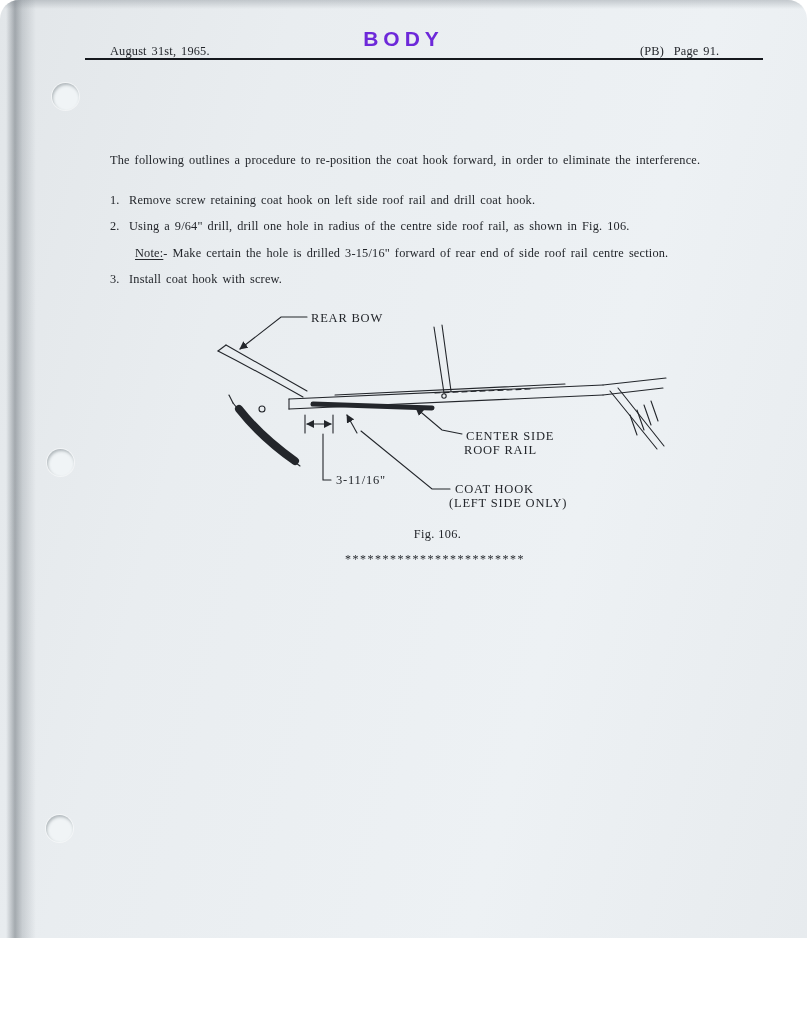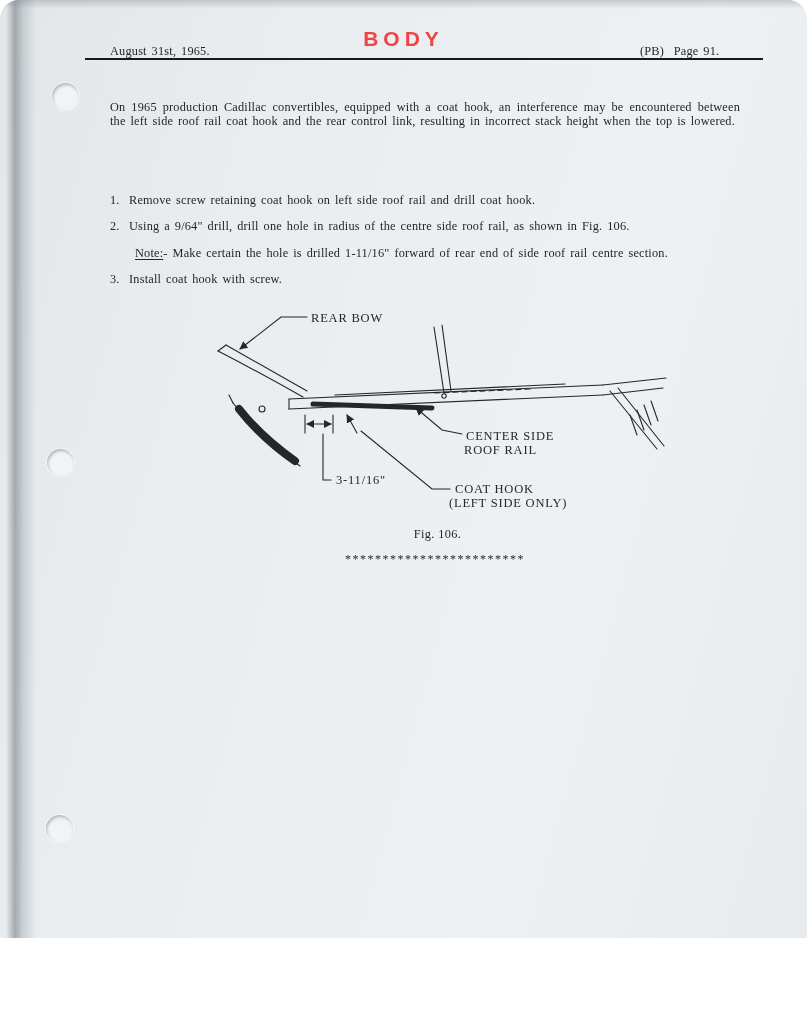--- a/index.html
+++ b/index.html
@@ -32,21 +32,21 @@
 
   .hdr-date, .hdr-ref {
     position:absolute; top:44px; font-size:12.5px; letter-spacing:0.3px;
     border-bottom:1.3px solid #2a2d33; padding-bottom:1px; white-space:pre;
   }
   .hdr-date { left:110px; }
   .hdr-ref  { left:640px; }
   .hdr-title {
     position:absolute; left:0; right:0; top:27px; text-align:center;
     font-family:"Liberation Sans", sans-serif; font-weight:bold;
-    font-size:21px; letter-spacing:5px; color:#ef4444;
+    font-size:21px; letter-spacing:5px; color:#6d28d9;
   }
   .rule {
     position:absolute; left:85px; top:58px; width:678px; height:2.4px;
     background:#15181d;
   }
 
   .txt { font-size:12.3px; line-height:14px; letter-spacing:0.2px; word-spacing:1.6px; color:#23262b; }
   .u { text-decoration:underline; text-underline-offset:2px; }
   .heading { position:absolute; left:110px; top:73px; white-space:nowrap; }
   .para1 { position:absolute; left:110px; top:100px; width:630px; text-align:justify; }
@@ -86,31 +86,31 @@
   <div class="hole h1"></div>
   <div class="hole h2"></div>
   <div class="hole h3"></div>
 
   <div class="hdr-date txt">August 31st, 1965.</div>
   <div class="hdr-title">BODY</div>
   <div class="hdr-ref txt">(PB)  Page 91.</div>
   <div class="rule"></div>
 
 
-  <p class="para1 txt">On 1965 production Cadillac convertibles, equipped with a coat hook, an interference may be encountered between the left side roof rail coat hook and the rear control link, resulting in incorrect stack height when the top is lowered.</p>
+  <p class="para2 txt">The following outlines a procedure to re-position the coat hook forward, in order to eliminate the interference.</p>
 
   <div class="step s1 txt">
     <span class="num">1.</span>
     <span>Remove screw retaining coat hook on left side roof rail and drill coat hook.</span>
   </div>
   <div class="step s2 txt">
     <span class="num">2.</span>
     <span>Using a 9/64" drill, drill one hole in radius of the centre side roof rail, as shown in Fig. 106.</span>
   </div>
-  <div class="note txt"><span class="u">Note:</span><span>- Make certain the hole is drilled 1-11/16" forward of rear end of side roof rail centre section.</span></div>
+  <div class="note txt"><span class="u">Note:</span><span>- Make certain the hole is drilled 3-15/16" forward of rear end of side roof rail centre section.</span></div>
   <div class="step s3 txt">
     <span class="num">3.</span>
     <span>Install coat hook with screw.</span>
   </div>
 
   <div class="figwrap">
     <svg width="505" height="215" viewBox="0 0 505 215">
       <defs>
         <marker id="arr" viewBox="0 0 10 10" refX="9" refY="5" markerWidth="7.5" markerHeight="7.5" orient="auto-start-reverse">
           <path d="M0,0 L10,5 L0,10 z" fill="#23262b"></path>

